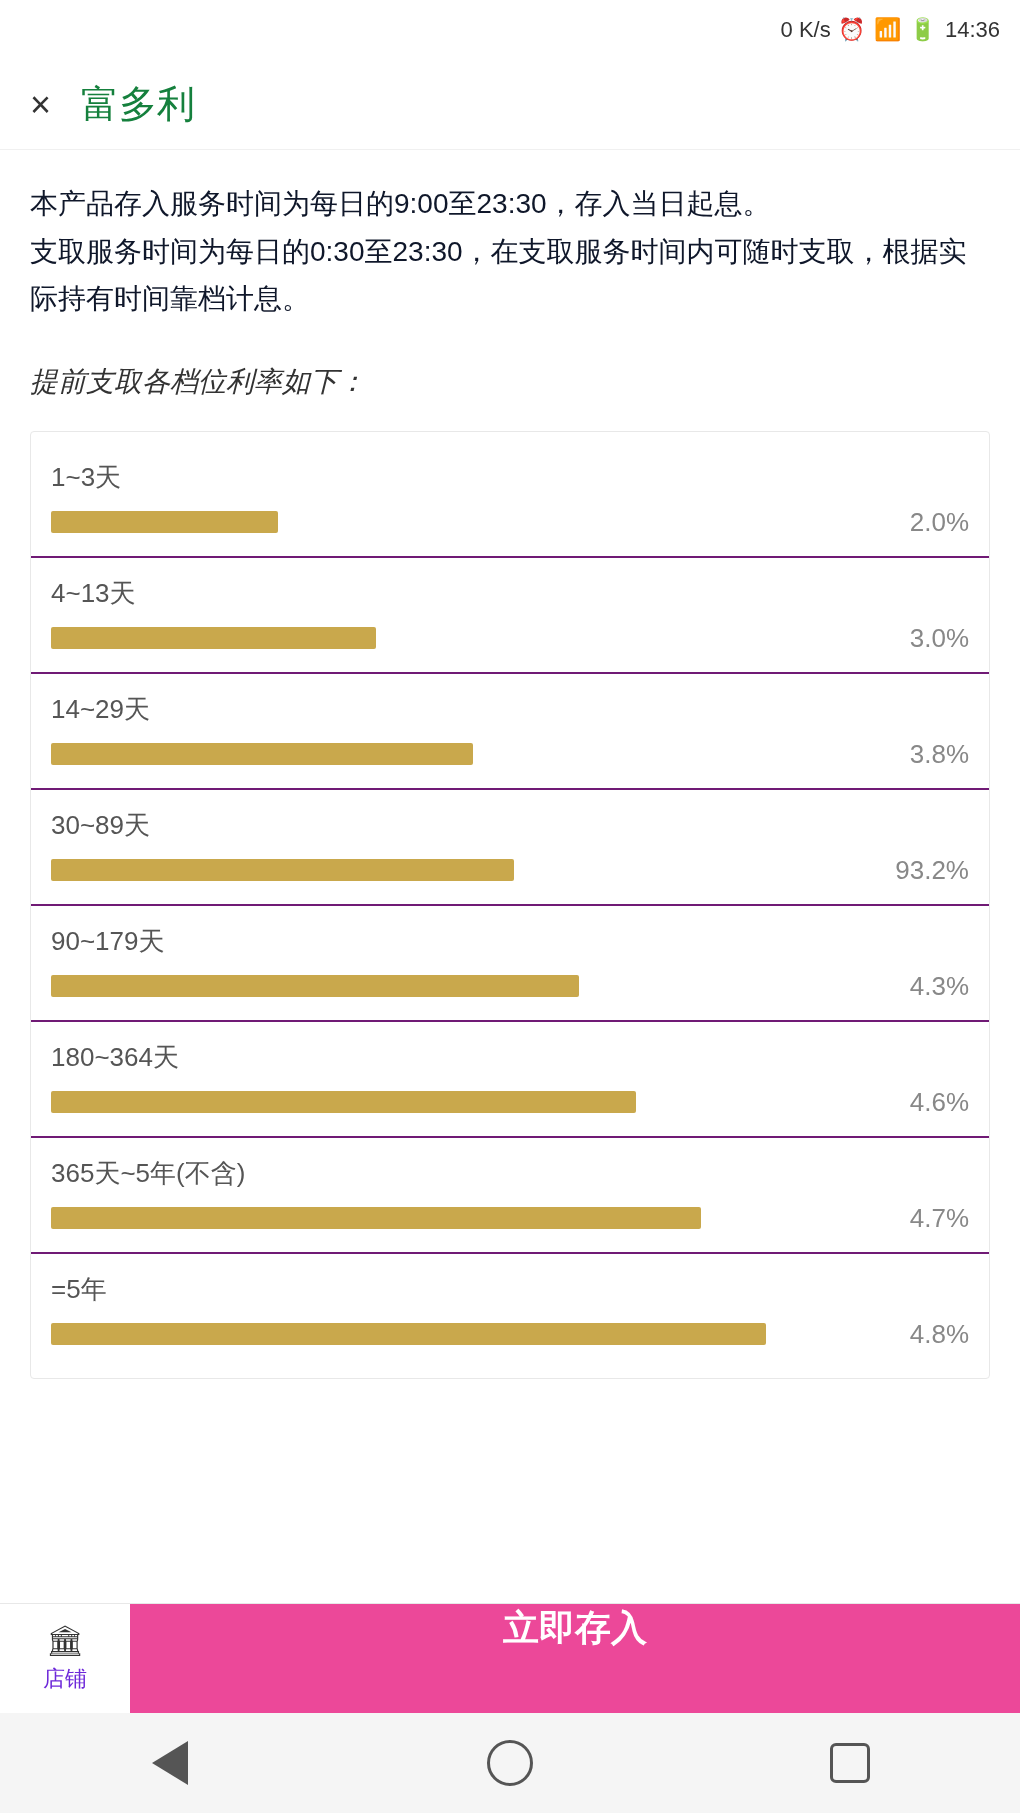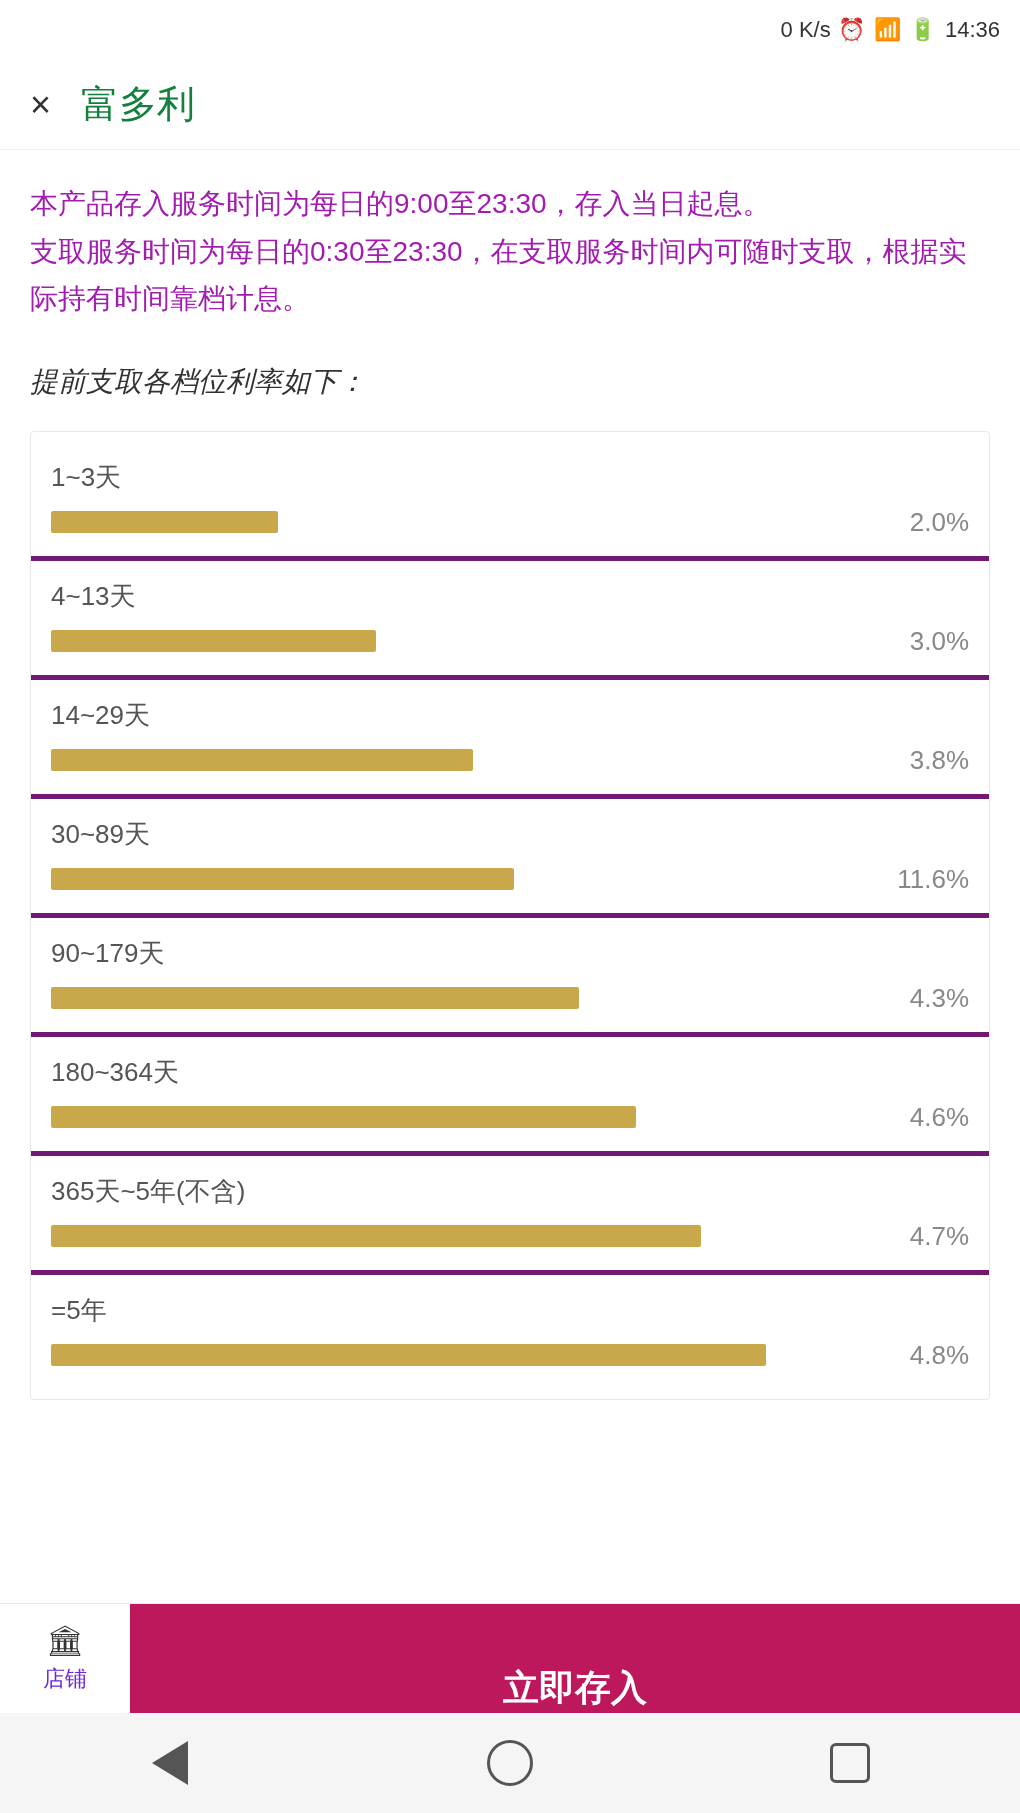--- a/index.html
+++ b/index.html
@@ -59,42 +59,42 @@
 
     
     .main-content {
       flex: 1;
       padding: 30px 30px 0 30px;
       overflow-y: auto;
     }
 
     .description-text {
       font-size: 28px;
-      color: #a21caf;
+      color: #0f172a;
       line-height: 1.7;
       margin-bottom: 40px;
     }
 
     .section-title {
       font-size: 28px;
       color: #333;
       margin-bottom: 30px;
       font-style: italic;
     }
 
     
     .chart-container {
       border: 1px solid #e8e8e8;
       border-radius: 4px;
       padding: 10px 0;
     }
 
     .chart-row {
       padding: 18px 20px;
-      border-bottom: 5px solid #701a75;
+      border-bottom: 2px solid #701a75;
     }
 
     .chart-row:last-child {
       border-bottom: none;
     }
 
     .chart-label {
       font-size: 26px;
       color: #555;
       margin-bottom: 12px;
@@ -148,23 +148,23 @@
       color: #333;
     }
 
     .store-label {
       font-size: 22px;
       color: #6d28d9;
     }
 
     .deposit-btn {
       flex: 1;
-      background: #be185d;
-      display: flex;
-      align-items: flex-end;
+      background: #ec4899;
+      display: flex;
+      align-items: flex-start;
       justify-content: center;
       cursor: pointer;
     }
 
     .deposit-label {
       font-size: 36px;
       color: #ffffff;
       font-weight: bold;
     }
 
@@ -262,21 +262,21 @@
           </div>
           <div class="chart-rate">3.8%</div>
         </div>
       </div>
       <div class="chart-row">
         <div class="chart-label">30~89天</div>
         <div class="chart-bar-row">
           <div class="chart-bar-track">
             <div class="chart-bar-fill" style="width: 57%;"></div>
           </div>
-          <div class="chart-rate">11.6%</div>
+          <div class="chart-rate">93.2%</div>
         </div>
       </div>
       <div class="chart-row">
         <div class="chart-label">90~179天</div>
         <div class="chart-bar-row">
           <div class="chart-bar-track">
             <div class="chart-bar-fill" style="width: 65%;"></div>
           </div>
           <div class="chart-rate">4.3%</div>
         </div>

